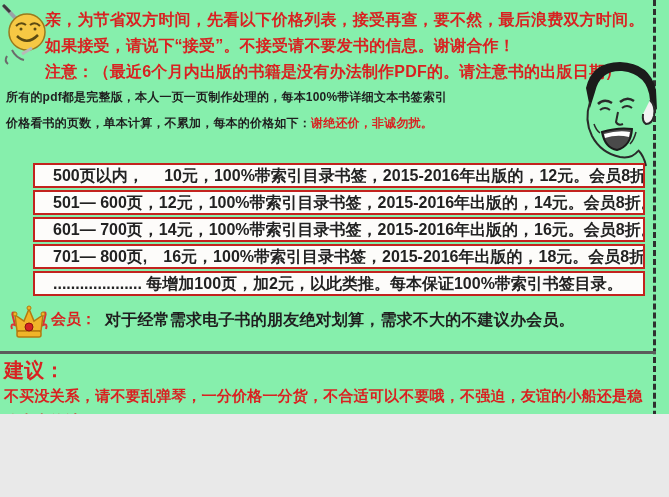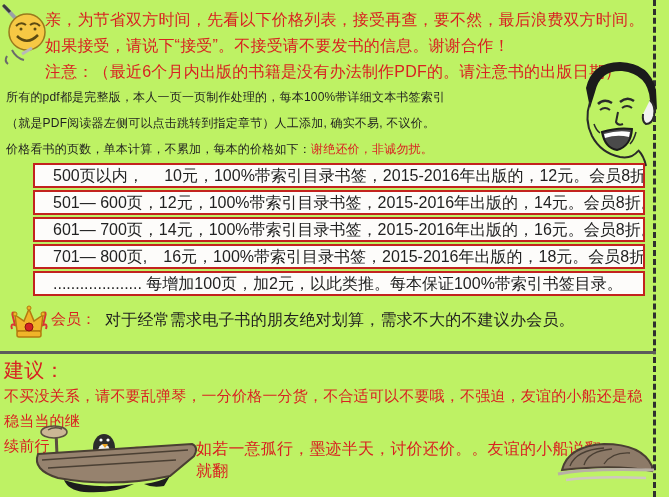--- a/index.html
+++ b/index.html
@@ -1,22 +1,22 @@
 <!DOCTYPE html>
 <html><head>
 <meta charset="utf-8">
 <style>
   html,body{margin:0;padding:0;background:#e9e9e9;}
   .page{
     position:relative;
-    width:669px;height:497px;
-    background:#bef264;
+    width:669px;height:414px;
+    background:#86efac;
     overflow:hidden;
     font-family:"Liberation Sans","DejaVu Sans",sans-serif;
-    font-weight:normal;
+    font-weight:bold;
     -webkit-font-smoothing:antialiased;
   }
   .dashed-edge{
     position:absolute;left:653px;top:0;height:497px;width:0;
     border-left:3px dashed #2f2f2f;
   }
   
   .smiley{position:absolute;left:2px;top:4px;}
   .notice{
     position:absolute;left:45px;top:7px;width:600px;
@@ -107,21 +107,20 @@
       <path d="M28,74 Q44,69 58,71 Q57,88 43,92 Q31,90 28,74 Z" fill="#4a4a4a" stroke="#1b1b1b" stroke-width="2"></path>
       <path d="M30,76 Q44,72 56,74 L55,79 Q43,76 31,80 Z" fill="#ffffff"></path>
       <path d="M20,66 Q22,72 26,75" fill="none" stroke="#2a2a2a" stroke-width="1.5"></path>
       <path d="M62,74 Q60,82 56,86" fill="none" stroke="#2a2a2a" stroke-width="1.5"></path>
       <path d="M64,92 Q70,98 72,108" fill="none" stroke="#2a2a2a" stroke-width="2"></path>
     </svg>
   </div>
 
   <div class="desc">
     <div>所有的pdf都是完整版，本人一页一页制作处理的，每本100%带详细文本书签索引</div>
-    <div>（就是PDF阅读器左侧可以点击跳转到指定章节）人工添加, 确实不易, 不议价。</div>
     <div><span>价格看书的页数，单本计算，不累加，每本的价格如下：</span><span class="red">谢绝还价，非诚勿扰。</span></div>
   </div>
 
   <div class="price-table">
     <div class="price-row">500页以内，　 10元，100%带索引目录书签，2015-2016年出版的，12元。会员8折。</div>
     <div class="price-row">501— 600页，12元，100%带索引目录书签，2015-2016年出版的，14元。会员8折。</div>
     <div class="price-row">601— 700页，14元，100%带索引目录书签，2015-2016年出版的，16元。会员8折。</div>
     <div class="price-row">701— 800页,　16元，100%带索引目录书签，2015-2016年出版的，18元。会员8折。</div>
     <div class="price-row">.................... 每增加100页，加2元，以此类推。每本保证100%带索引书签目录。</div>
   </div>

